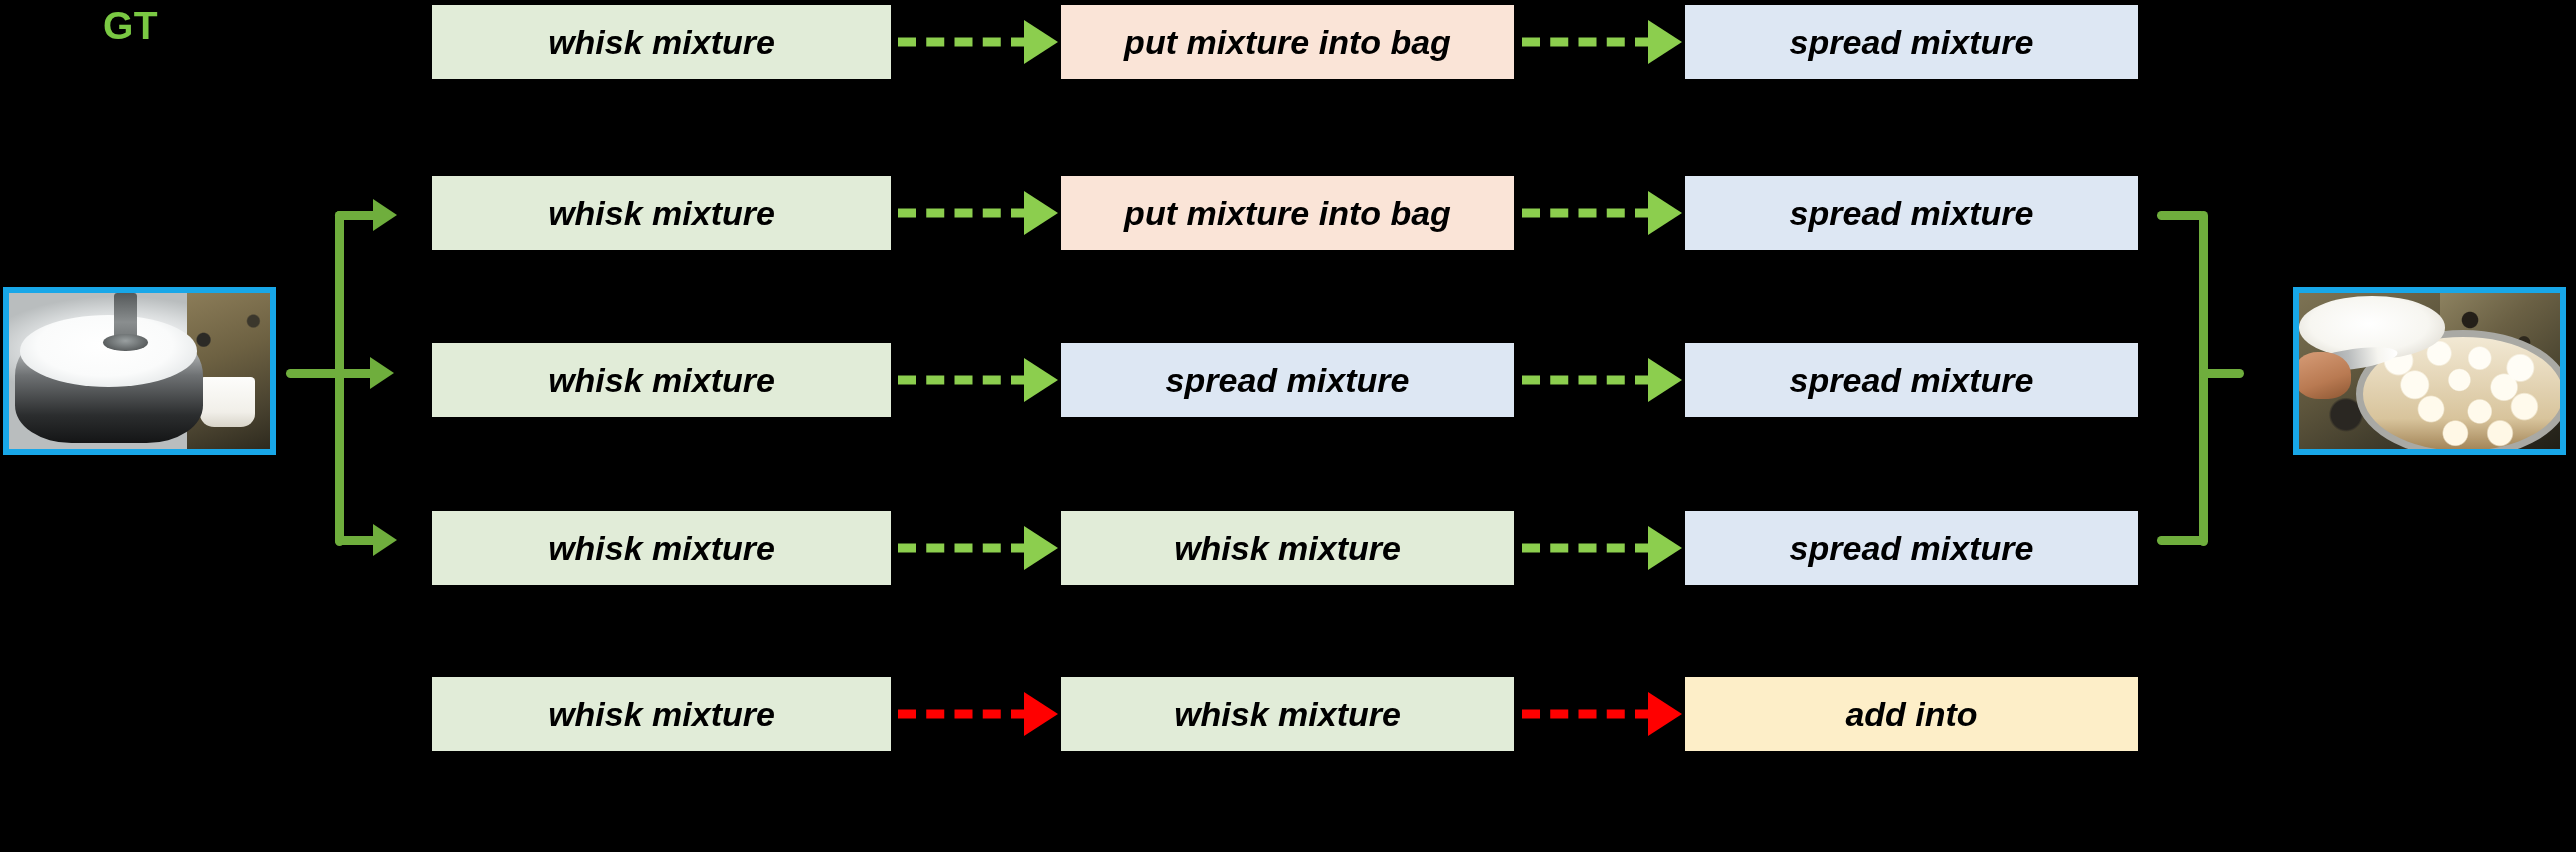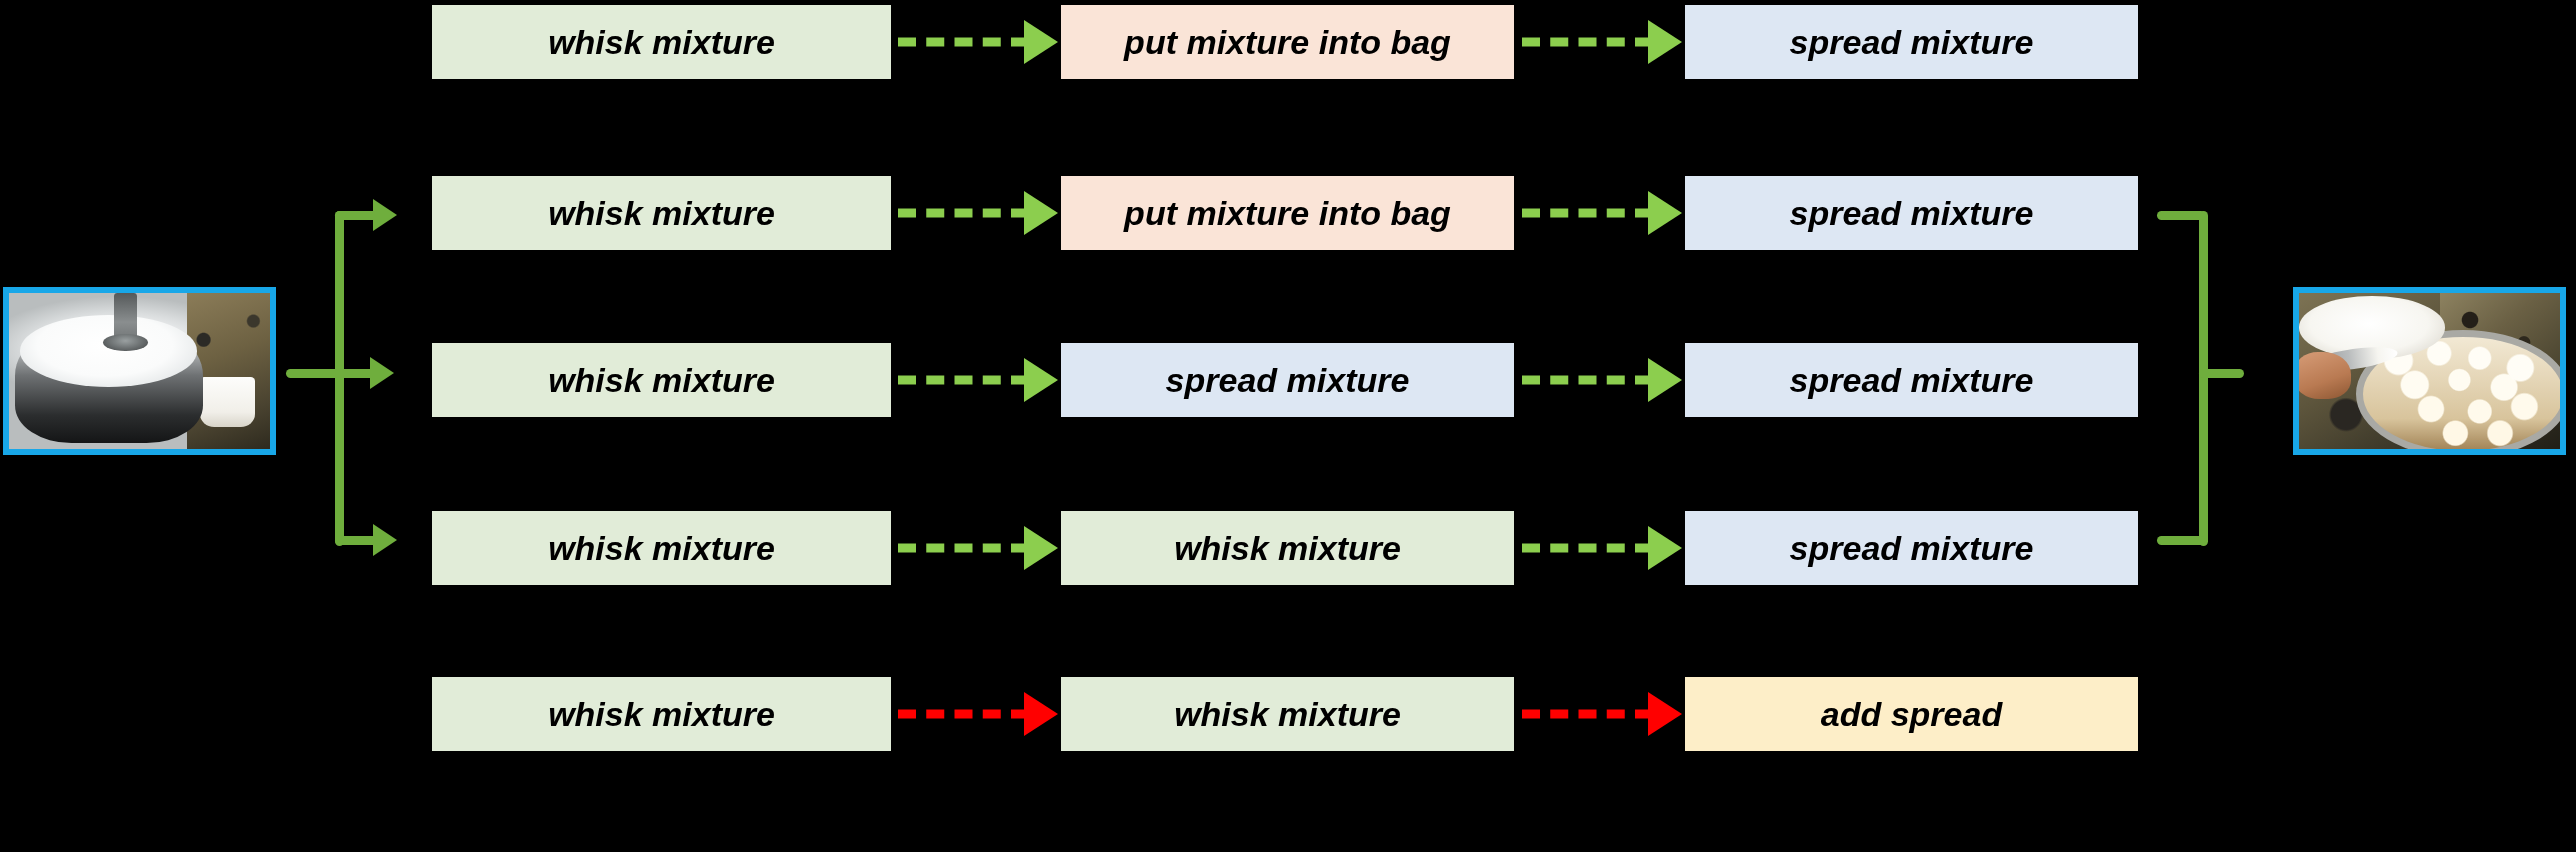--- a/index.html
+++ b/index.html
@@ -133,20 +133,21 @@
     position:absolute;left:-2%;top:38%;width:22%;height:30%;
     border-radius:42% 48% 40% 44%;
     background:linear-gradient(160deg,#d79d78 0%,#b97a52 60%,#8c5632 100%);
   }
 </style>
 </head>
 <body>
 
 <div id="stage">
 
+  <div class="lbl" id="gt-label">GT</div>
 
   <div class="thumb" style="left:3.4px;top:287px;width:273px;height:168px;border:6px solid #18a7e8;">
     <div class="inner ph-bowl">
       <div class="counter"></div>
       <div class="cup"></div>
       <div class="bowl"></div>
       <div class="foam"></div>
       <div class="whiskshaft"></div>
       <div class="whiskhead"></div>
     </div>
@@ -232,16 +233,16 @@
   <div class="node" style="left:432px;top:677px;width:459px;height:74px;background:#e1ecd8;">whisk mixture</div>
   <div class="arrow" style="left:898px;top:714px;width:160px;">
     <div class="shaft" style="width:131px;border-top-color:#ff0000;"></div>
     <div class="head" style="border-left:34px solid #ff0000;"></div>
   </div>
   <div class="node" style="left:1061px;top:677px;width:453px;height:74px;background:#e1ecd8;">whisk mixture</div>
   <div class="arrow" style="left:1522px;top:714px;width:160px;">
     <div class="shaft" style="width:131px;border-top-color:#ff0000;"></div>
     <div class="head" style="border-left:34px solid #ff0000;"></div>
   </div>
-  <div class="node" style="left:1685px;top:677px;width:453px;height:74px;background:#fdeec8;">add spread</div>
+  <div class="node" style="left:1685px;top:677px;width:453px;height:74px;background:#fdeec8;">add into</div>
 
 </div>
 
 
 </body></html>

